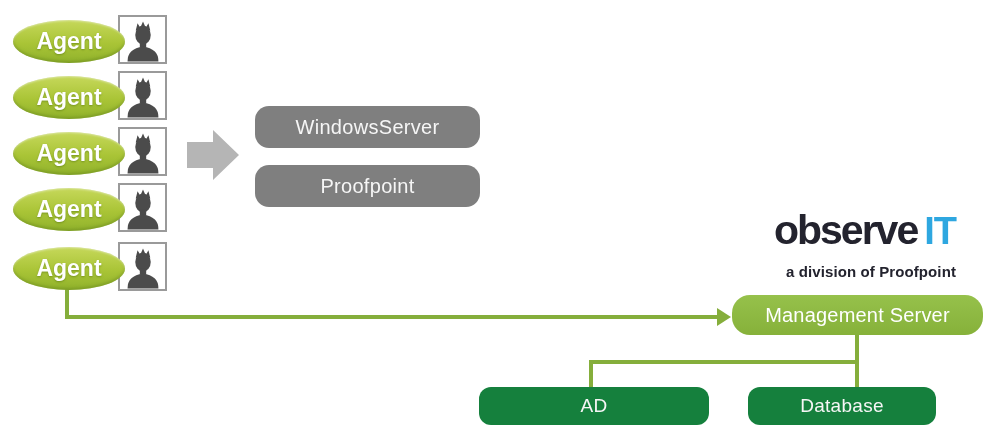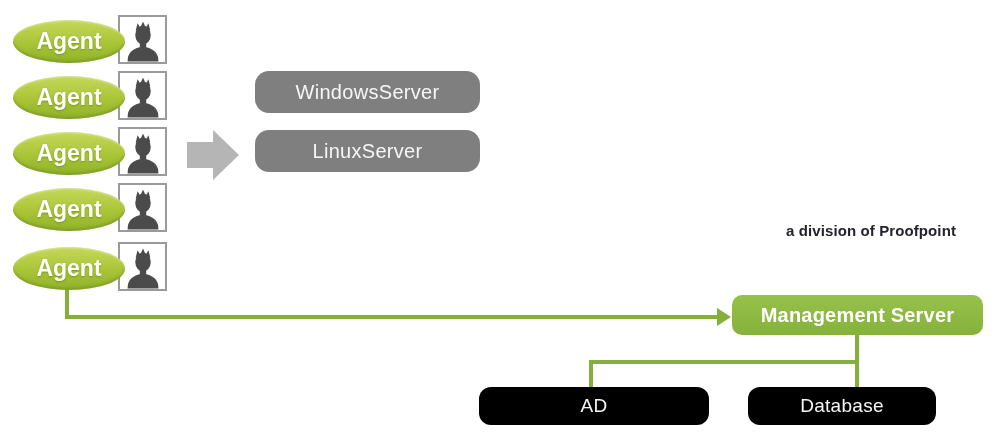--- a/index.html
+++ b/index.html
@@ -28,25 +28,25 @@
     overflow:hidden;z-index:2;
   }
   .avatar-box svg{display:block;width:40px;height:43px;}
   
   #flow-arrow{position:absolute;left:185px;top:128px;width:56px;height:54px;z-index:1;}
   
   .server-pill{
     position:absolute;left:255px;width:225px;height:42px;
     background:#7f7f7f;border-radius:14px;
     display:flex;align-items:center;justify-content:center;
-    color:#f6f6f6;font-size:20px;letter-spacing:.3px;
+    color:#f6f6f6;font-size:20px;letter-spacing:.3px;margin-top:35px;
   }
   .datastore-pill{
     position:absolute;top:387px;height:38px;
-    background:#000000;border-radius:12px;
+    background:#15803d;border-radius:12px;
     display:flex;align-items:center;justify-content:center;
     color:#f6f6f6;font-size:19px;letter-spacing:.3px;
     z-index:3;
   }
   
   #brand-logo{
     position:absolute;left:748px;top:210px;width:208px;
     display:flex;flex-direction:column;align-items:flex-end;z-index:2;
   }
   #brand-logo .wordmark{display:flex;align-items:baseline;line-height:1;}
@@ -55,24 +55,24 @@
   }
   #brand-logo .word-secondary{
     font-size:38px;font-weight:bold;letter-spacing:-1px;color:#2ea7e0;margin-left:7px;
   }
   #brand-logo .tagline{
     font-size:15px;font-weight:bold;color:#23232e;margin-top:12px;letter-spacing:.1px;
   }
   
   #management-server{
     position:absolute;left:732px;top:295px;width:251px;height:40px;
-    border-radius:10px;
+    border-radius:18px;
     background:linear-gradient(180deg,#96c14b 0%,#86b13a 100%);
     display:flex;align-items:center;justify-content:center;
-    color:#fff;font-weight:bold;font-size:20px;letter-spacing:.2px;
+    color:#fff;font-weight:normal;font-size:20px;letter-spacing:.2px;
     z-index:3;
   }
   
   .green-line{position:absolute;background:#85ae3b;z-index:1;}
   #conn-agent-v{left:65px;top:286px;width:4px;height:33px;}
   #conn-agent-h{left:65px;top:315px;width:653px;height:4px;}
   #conn-arrowhead{
     position:absolute;left:717px;top:308px;width:0;height:0;
     border-top:9px solid transparent;border-bottom:9px solid transparent;
     border-left:14px solid #85ae3b;z-index:1;
@@ -138,23 +138,27 @@
       <rect fill="#4b4b4b" x="18.5" y="24" width="7" height="7"></rect>
       <path fill="#4b4b4b" d="M5,46 Q5,32 22,30 Q39,32 39,46 Z"></path>
     </svg>
   </div>
 
   <svg id="flow-arrow" viewBox="0 0 56 54">
     <polygon fill="#b5b5b5" points="2,14 28,14 28,2 54,27 28,52 28,40 2,40"></polygon>
   </svg>
 
   <div class="server-pill" style="top:71px">WindowsServer</div>
-  <div class="server-pill" style="top:130px">LinuxServer</div>
+  <div class="server-pill" style="top:130px">Proofpoint</div>
 
   <div id="brand-logo">
+    <div class="wordmark">
+      <span class="word-primary">observe</span>
+      <span class="word-secondary">IT</span>
+    </div>
     <div class="tagline">a division of Proofpoint</div>
   </div>
 
   <div id="management-server">Management Server</div>
 
   <div class="datastore-pill" style="left:479px;width:230px">AD</div>
   <div class="datastore-pill" style="left:748px;width:188px">Database</div>
 
 </div>
 

